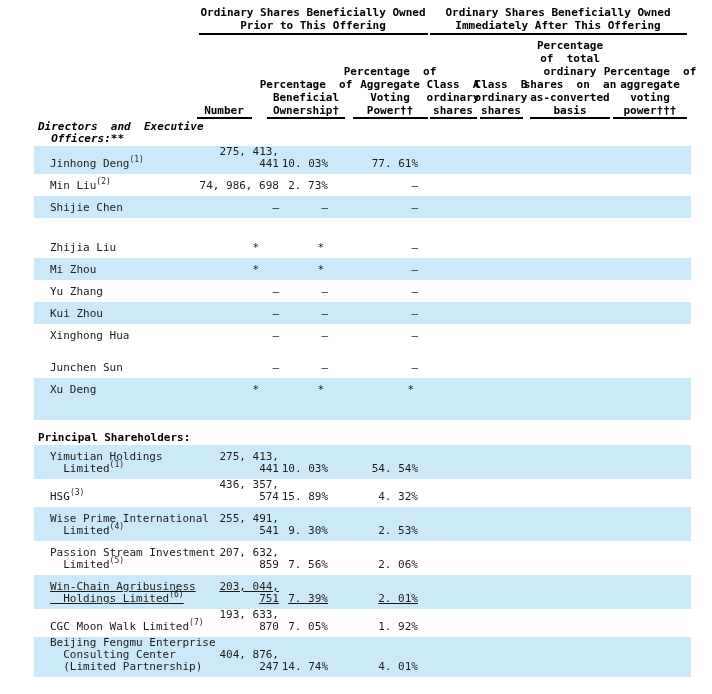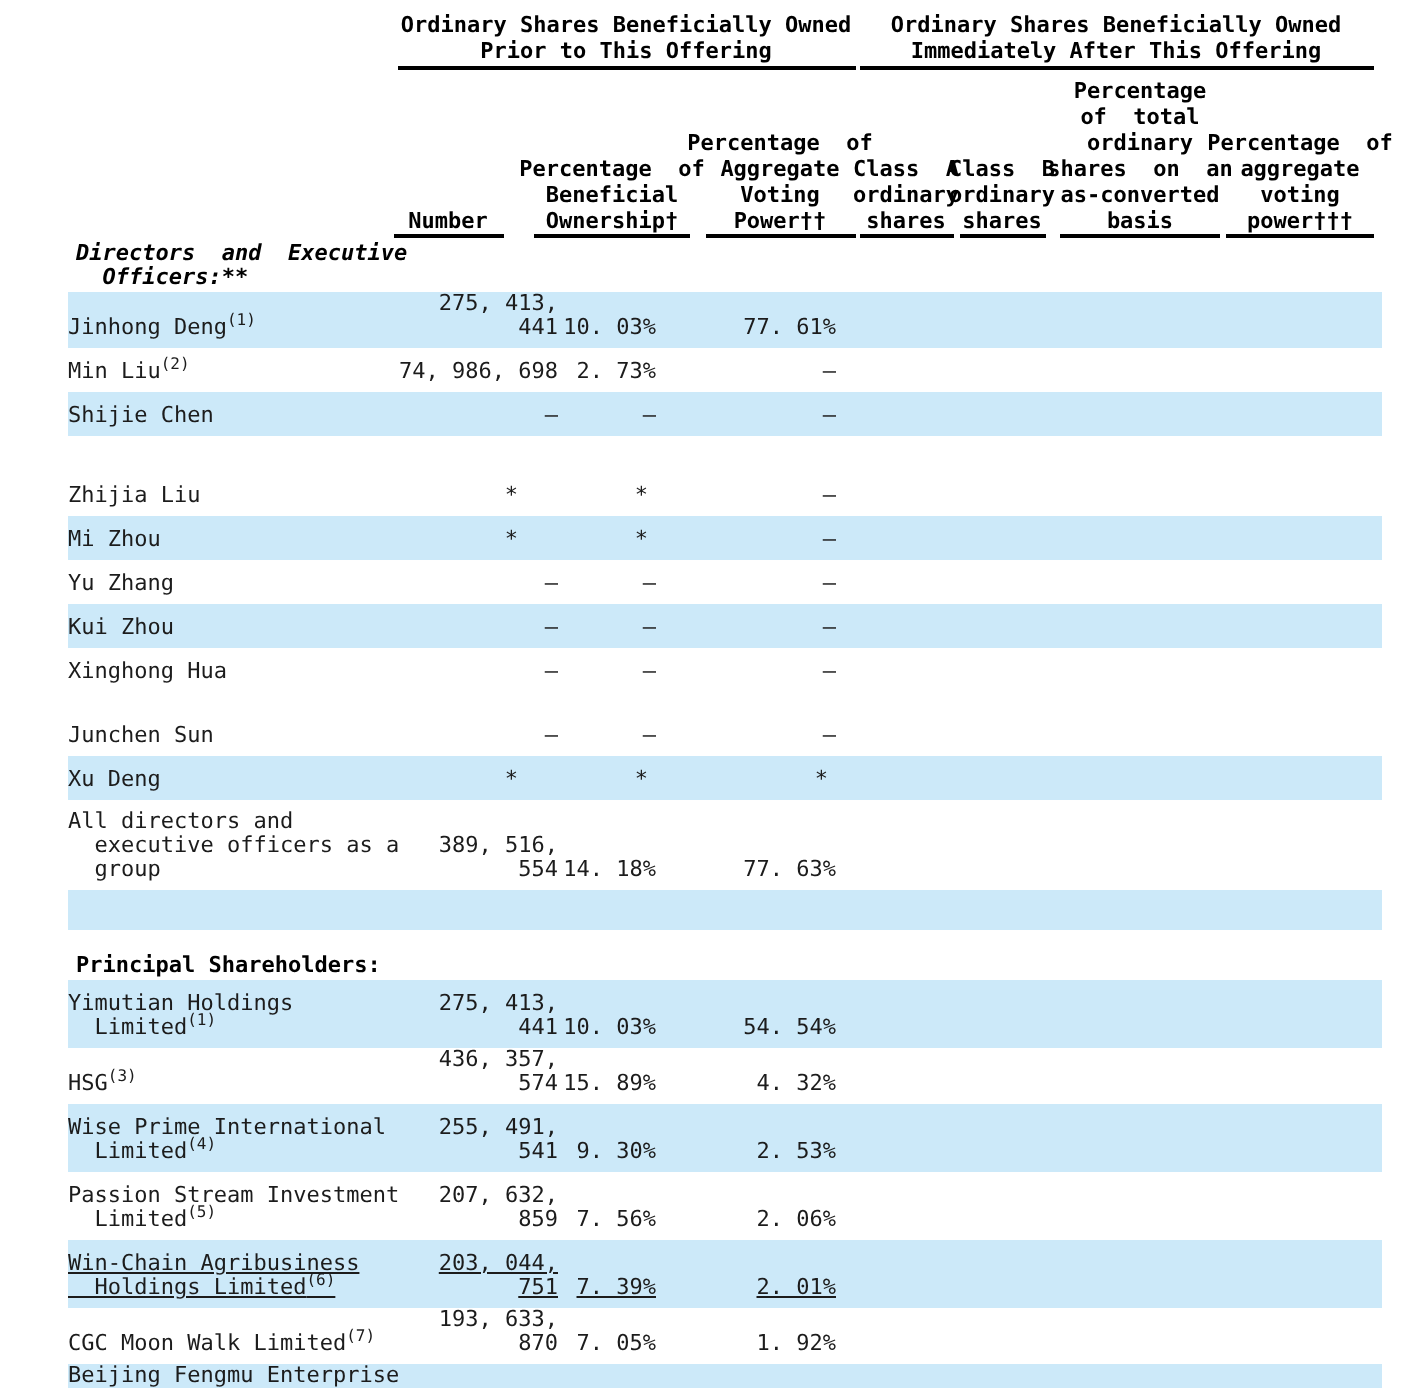--- a/index.html
+++ b/index.html
@@ -19,21 +19,21 @@
   .grule,.crule{position:absolute;height:2px;background:#000;}
   .grule{top:33px;}
   .crule{top:117px;}
   
   table.tbl{position:absolute;left:34px;top:120px;width:657px;border-collapse:collapse;table-layout:fixed;}
   .tbl td{
     vertical-align:bottom;line-height:12px;font-size:11px;
     padding:0 2px 4px 0;overflow:visible;
   }
   tr.hl td{background:var(--hl);}
-  td.lbl{white-space:pre;text-align:left;padding-left:0;}
+  td.lbl{white-space:pre;text-align:left;padding-left:16px;}
   td.val{text-align:right;}
   td.val.ast{padding-right:6px;}
   td.val.num.ast{padding-right:22px;}
   td.sect{font-weight:bold;color:#000;white-space:pre;text-align:left;padding:0 0 1px 4px;}
   sup{font-size:8px;line-height:0;vertical-align:super;}
 </style>
 </head>
 <body>
 
 <div class="page" style="--hl: #cce9f9; color: rgb(28, 28, 28);">
@@ -190,32 +190,20 @@
         <tr class="hl" style="height: 22px; margin-left: 24px;">
           <td class="lbl"><span>Xu Deng</span></td>
           <td class="val num ast">*</td>
           <td class="val ast">*</td>
           <td class="val ast">*</td>
           <td class="val"></td>
           <td class="val"></td>
           <td class="val"></td>
           <td class="val"></td>
         </tr>
-        <tr style="height: 45px;">
-          <td class="lbl"><span>All directors and
-  executive officers as a
-  group</span></td>
-          <td class="val num">389, 516, 554</td>
-          <td class="val">14. 18%</td>
-          <td class="val">77. 63%</td>
-          <td class="val"></td>
-          <td class="val"></td>
-          <td class="val"></td>
-          <td class="val"></td>
-        </tr>
         <tr class="hl" style="height: 20px;">
           <td colspan="8"></td>
         </tr>
         <tr style="height: 6px;">
           <td colspan="8"></td>
         </tr>
         <tr style="height: 19px;">
           <td class="sect" colspan="8">Principal Shareholders:</td>
         </tr>
         <tr class="hl" style="height: 34px;">

